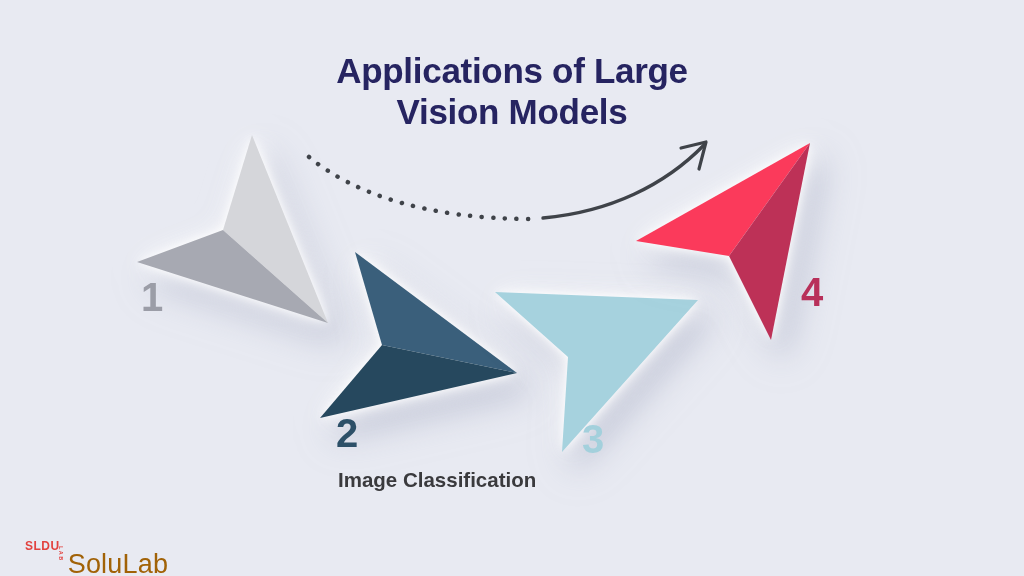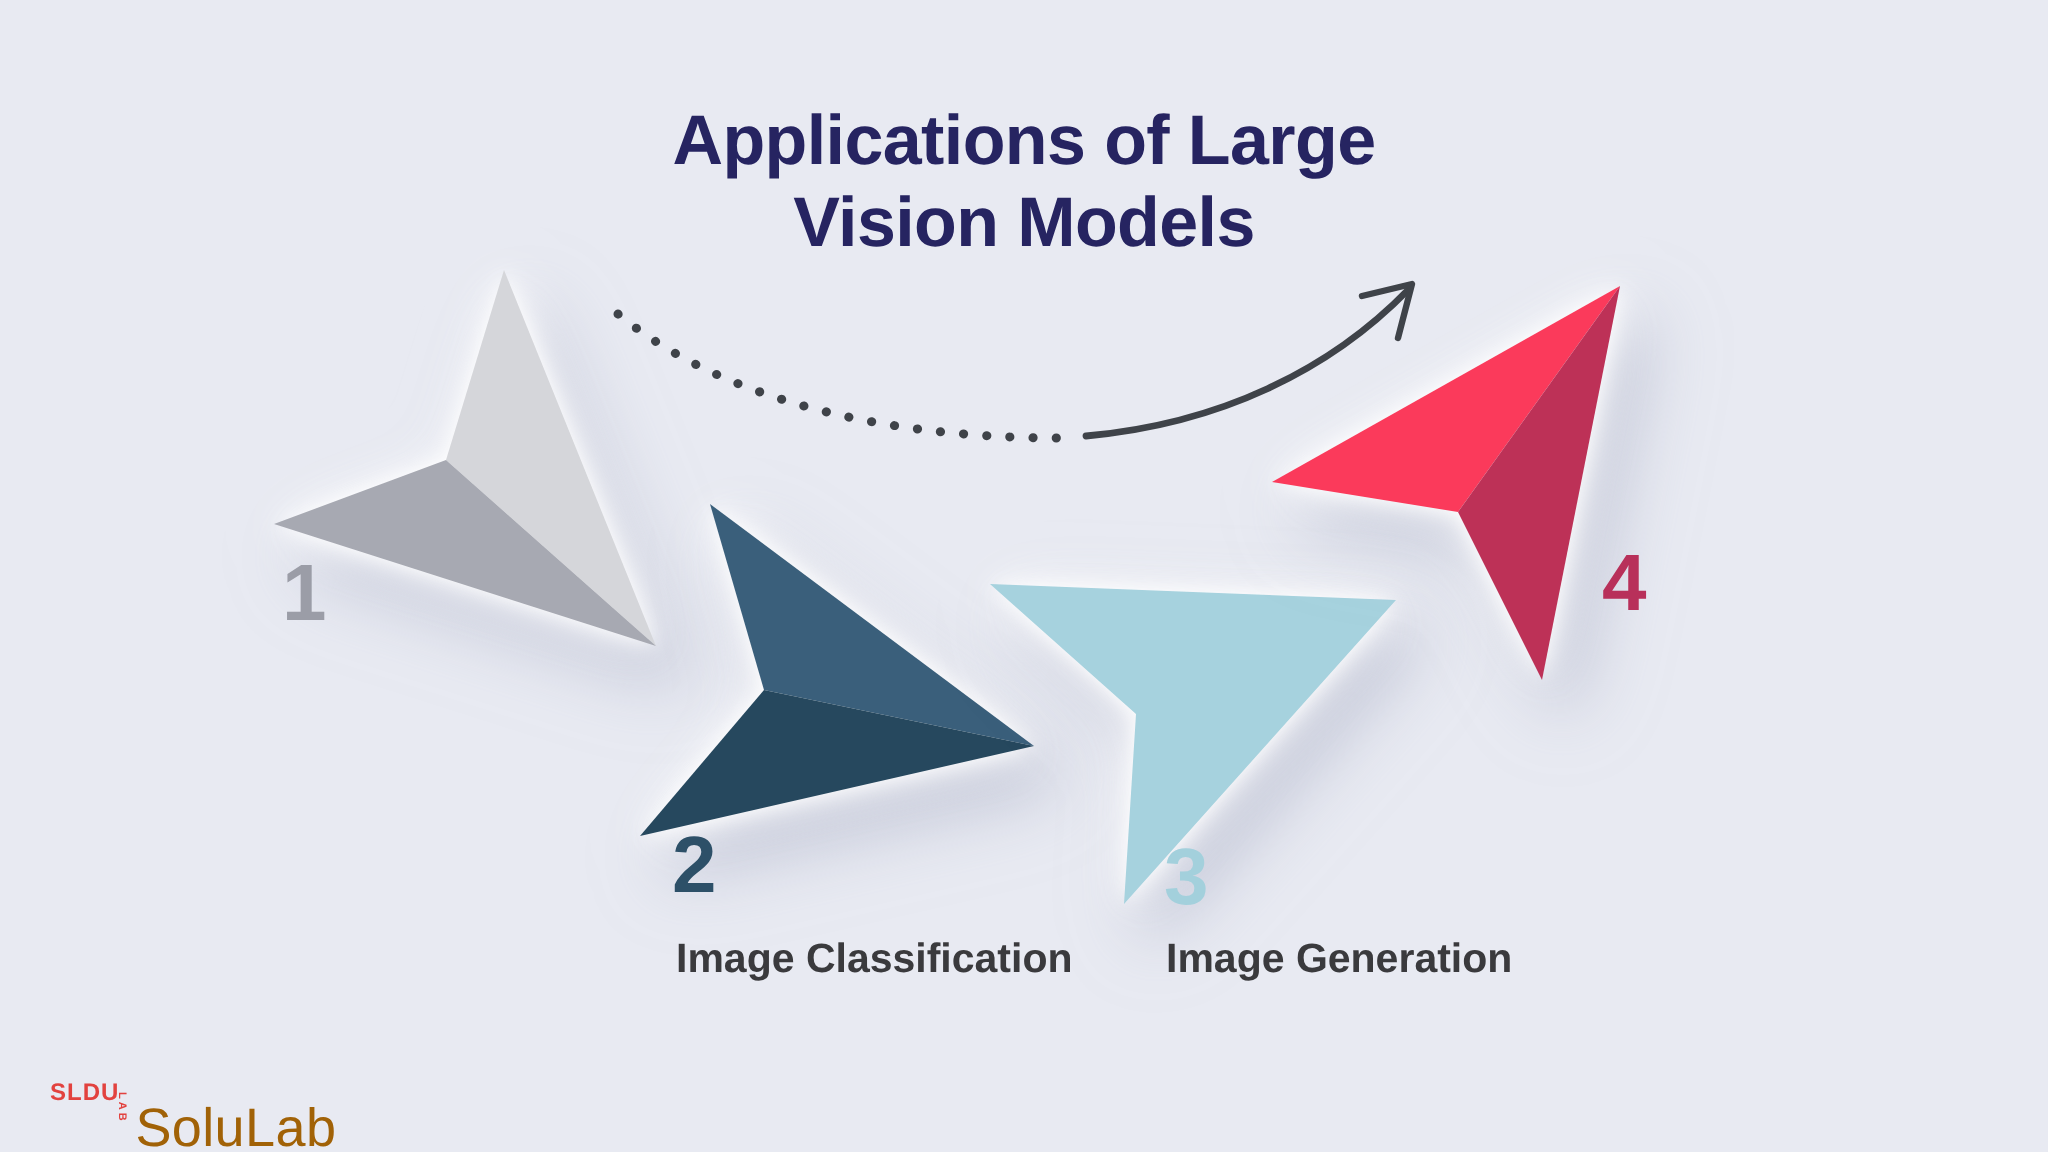--- a/index.html
+++ b/index.html
@@ -86,21 +86,20 @@
     <path d="M 543 218 C 610 212 665 185 704 145" fill="none" stroke-width="3.4" stroke-linecap="round" stroke="#3f4349"></path>
     <path d="M 681 148 L 706 142 L 699 169" fill="none" stroke-width="3.2" stroke-linecap="round" stroke-linejoin="round" stroke="#3f4349"></path>
   </svg>
 
   <div class="num" style="left: 141px; top: 277px; color: rgb(155, 157, 167);">1</div>
   <div class="num" style="left: 336px; top: 413px; color: rgb(45, 80, 104);">2</div>
   <div class="num" style="left: 582px; top: 419px; color: rgb(163, 208, 220);">3</div>
   <div class="num" style="left: 801px; top: 272px; color: rgb(184, 48, 90);">4</div>
 
   <div class="lbl" style="left: 338px; top: 468px; color: rgb(58, 58, 61);">Image Classification</div>
-  <div class="lbl" style="left: 583px; top: 468px; color: rgb(58, 58, 61);">Image Generation</div>
 
   <div class="logo">
     <div class="logo-mark">
       <div class="logo-mark-main" style="color: rgb(226, 66, 63);">
         <span>SL</span>
         <span>DU</span>
       </div>
       <div class="logo-mark-side" style="color: rgb(226, 66, 63);">LAB</div>
     </div>
     <div class="logo-text" style="color: #a16207; margin-top: 26px;">SoluLab</div>

